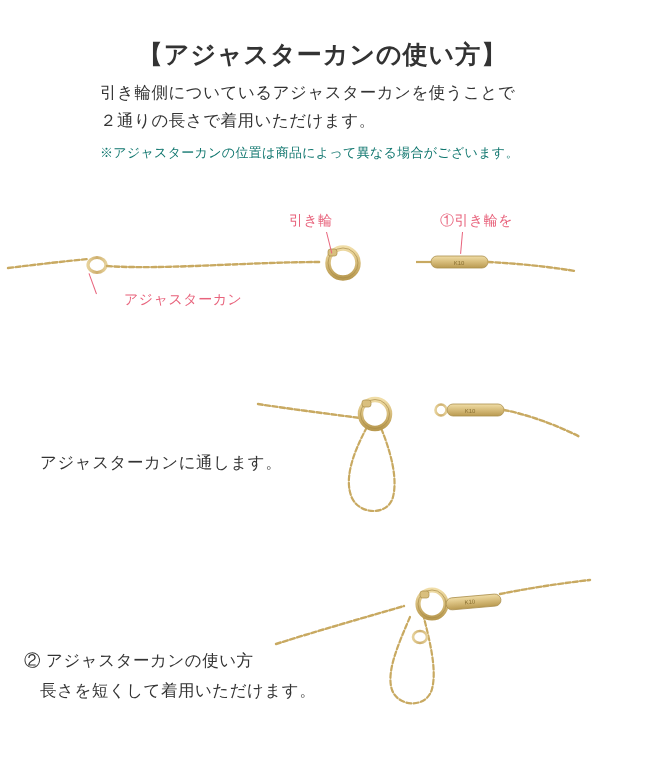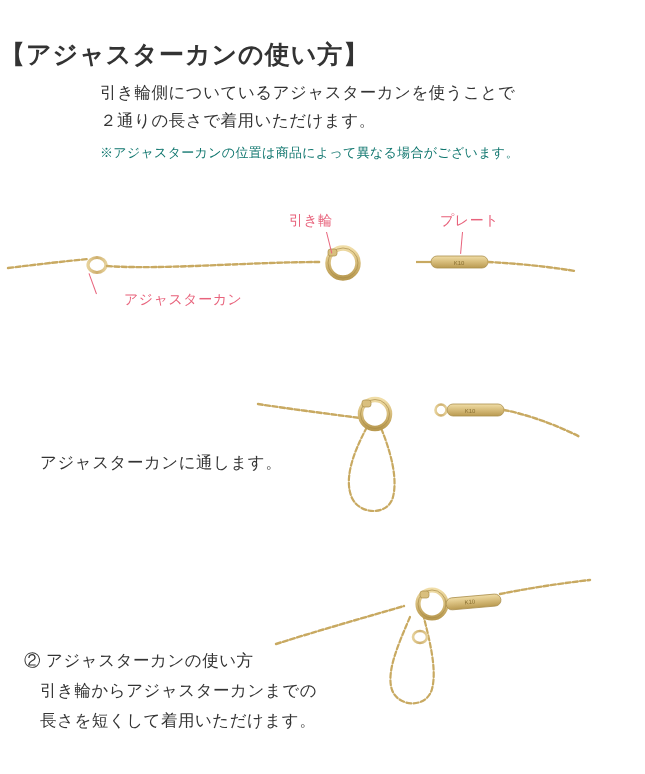--- a/index.html
+++ b/index.html
@@ -19,20 +19,21 @@
     position: relative;
     width: 645px;
     height: 774px;
   }
   
   .title {
     position: absolute;
     left: 0;
     top: 38px;
     width: 645px;
+    text-align: center;
     font-size: 25px;
     font-weight: bold;
     letter-spacing: 1px;
     color: #333333;
   }
   
   .intro {
     position: absolute;
     left: 100px;
     top: 78px;
@@ -190,26 +191,25 @@
     <div class="line">引き輪側についているアジャスターカンを使うことで</div>
     <div class="line">２通りの長さで着用いただけます。</div>
     <div class="note">※アジャスターカンの位置は商品によって異なる場合がございます。</div>
   </div>
 
   <div class="leader leader-hikiwa"></div>
   <div class="leader leader-plate"></div>
   <div class="leader leader-adjust"></div>
 
   <div class="callout callout-hikiwa">引き輪</div>
-  <div class="callout callout-plate">プレート</div>
+  <div class="callout callout-plate">①引き輪を</div>
   <div class="callout callout-adjust">アジャスターカン</div>
 
   <div class="step step-1">
     <div class="indent">アジャスターカンに通します。</div>
   </div>
 
   <div class="step step-2">
     <div>② アジャスターカンの使い方</div>
-    <div class="indent">引き輪からアジャスターカンまでの</div>
     <div class="indent">長さを短くして着用いただけます。</div>
   </div>
 
 </div>
 
 </body></html>

